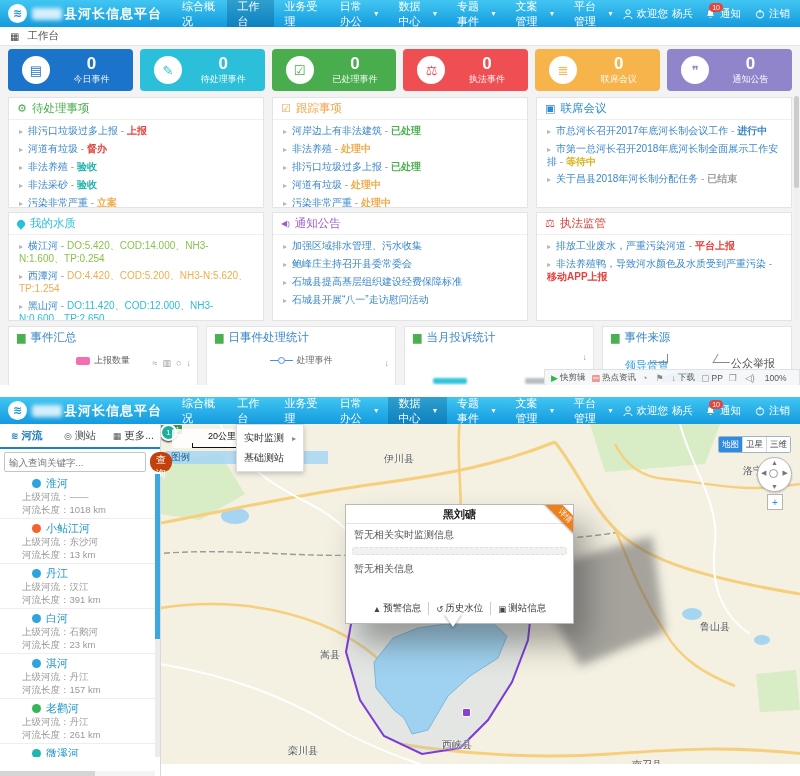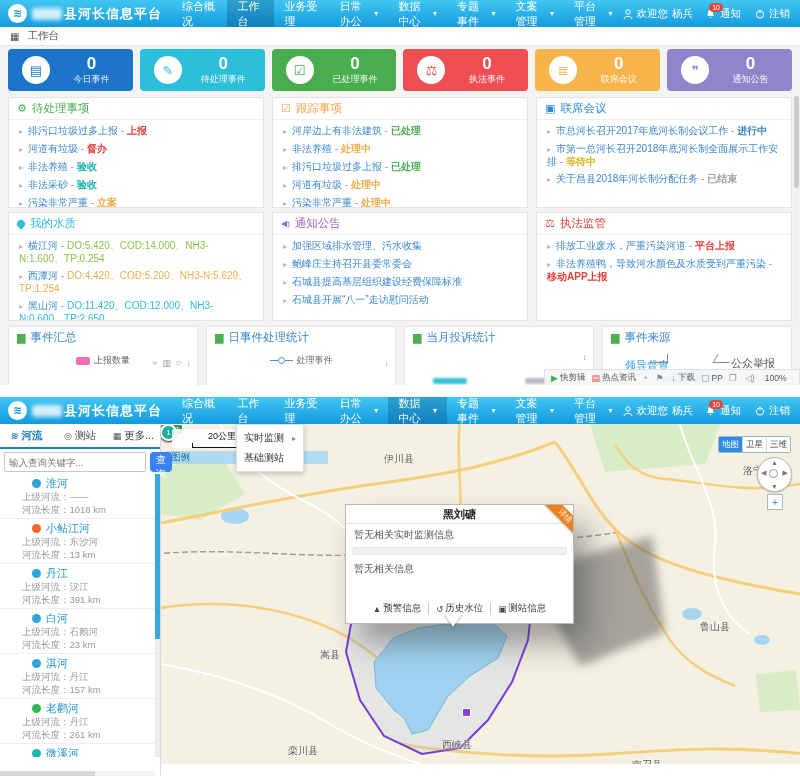--- a/index.html
+++ b/index.html
@@ -83,21 +83,21 @@
 
   
   .sb{position:absolute;left:0;top:27px;bottom:0;width:160px;background:#fff;border-right:1px solid #d9d9d9;z-index:10;}
   .tabs{display:flex;height:23px;border-bottom:2px solid #1a82c8;}
   .tab{flex:1;display:flex;align-items:center;justify-content:center;gap:3px;font-size:10.5px;color:#444;cursor:pointer;}
   .tab i{font-style:normal;font-size:9px;color:#555;}
   .tab.active{color:#1576be;font-weight:bold;}
   .tab.active i{color:#1576be;}
   .srow{display:flex;align-items:center;gap:4px;padding:3px 4px;}
   .srow input{flex:1;height:18px;border:1px solid #c4c4c4;border-radius:2px;font-size:9.5px;padding:0 4px;color:#555;font-family:inherit;}
-  .srow button{width:38px;height:20px;background:#3b82f6;color:#fff;border:none;border-radius:4px;font-size:10px;cursor:pointer;font-family:inherit;}
+  .srow button{width:38px;height:20px;background:#c2410c;color:#fff;border:none;border-radius:9px;font-size:10px;cursor:pointer;font-family:inherit;}
   .rlist{position:absolute;left:0;top:50px;right:5px;height:283px;overflow:hidden;}
   .r-item{padding:3px 8px 2px;border-bottom:1px solid #eee;cursor:pointer;}
   .r-name{font-size:11px;color:#2196c9;display:flex;align-items:center;gap:5px;line-height:13px;padding-left:24px;}
   .r-dot{width:9px;height:9px;border-radius:50%;display:inline-block;flex:none;}
   .r-meta{font-size:9.5px;color:#999;line-height:13px;padding-left:14px;}
   .sb-vscroll{position:absolute;right:0;top:50px;width:5px;height:283px;background:#ececec;}
   .sb-vscroll b{display:block;width:5px;height:165px;background:#3da7e0;}
   .sb-hscroll{position:absolute;left:0;bottom:0;height:5px;width:155px;background:#f4f4f4;}
   .sb-hscroll b{display:block;height:5px;width:95px;background:#d5d5d5;}
 

